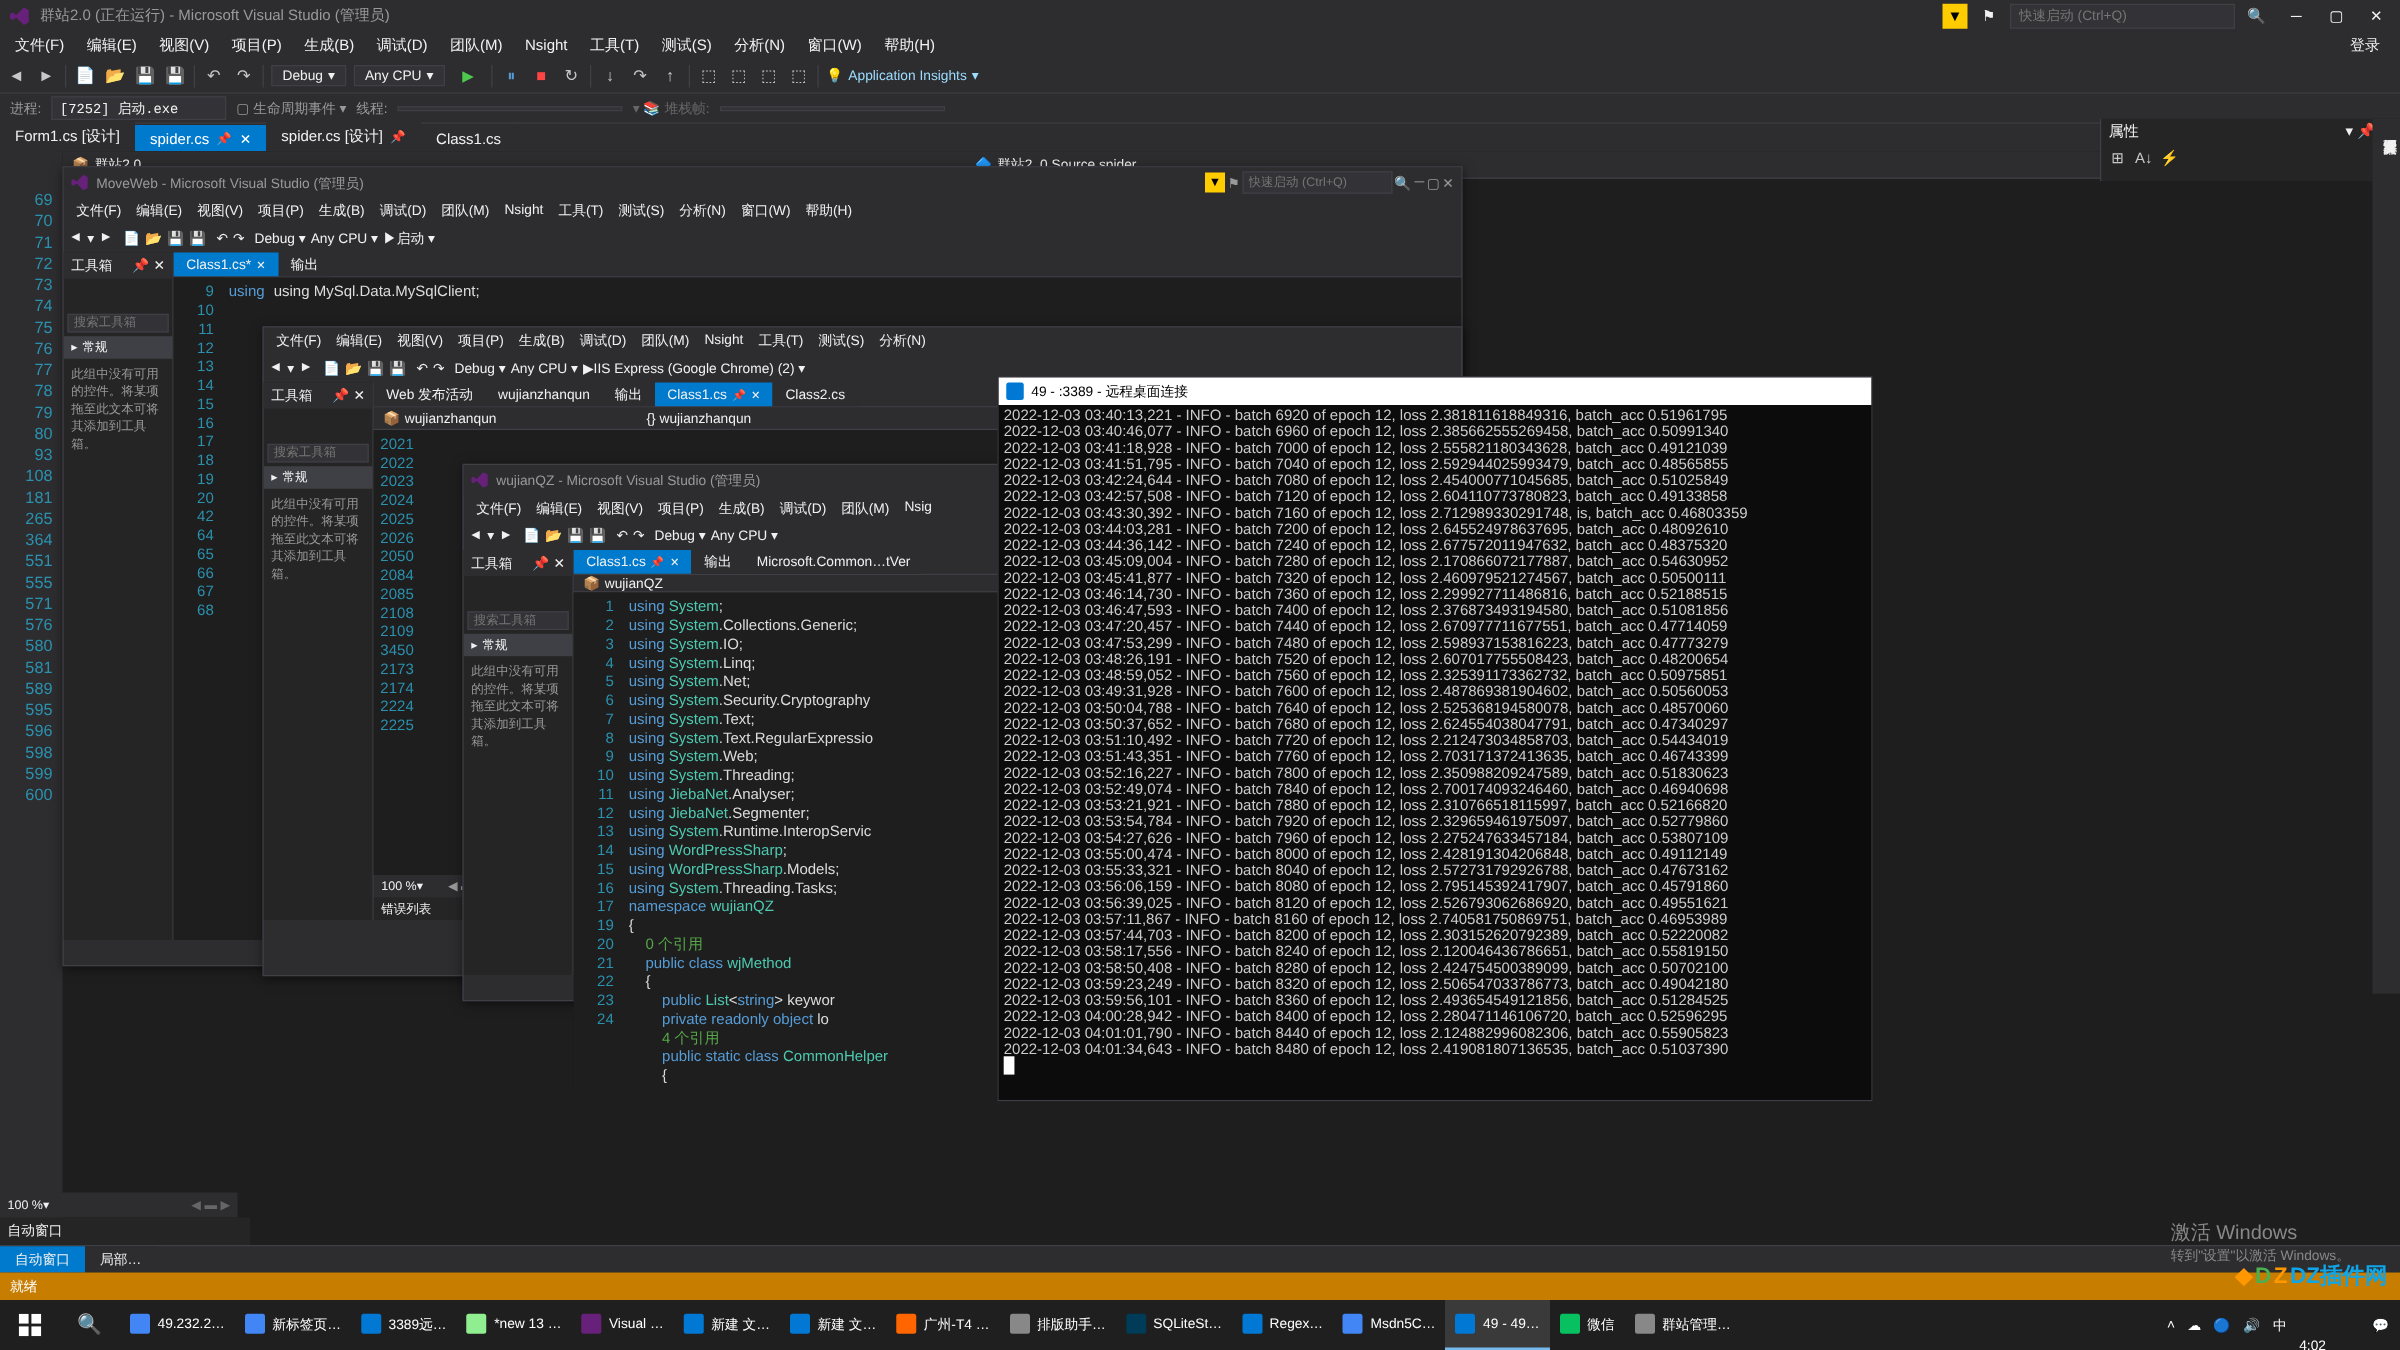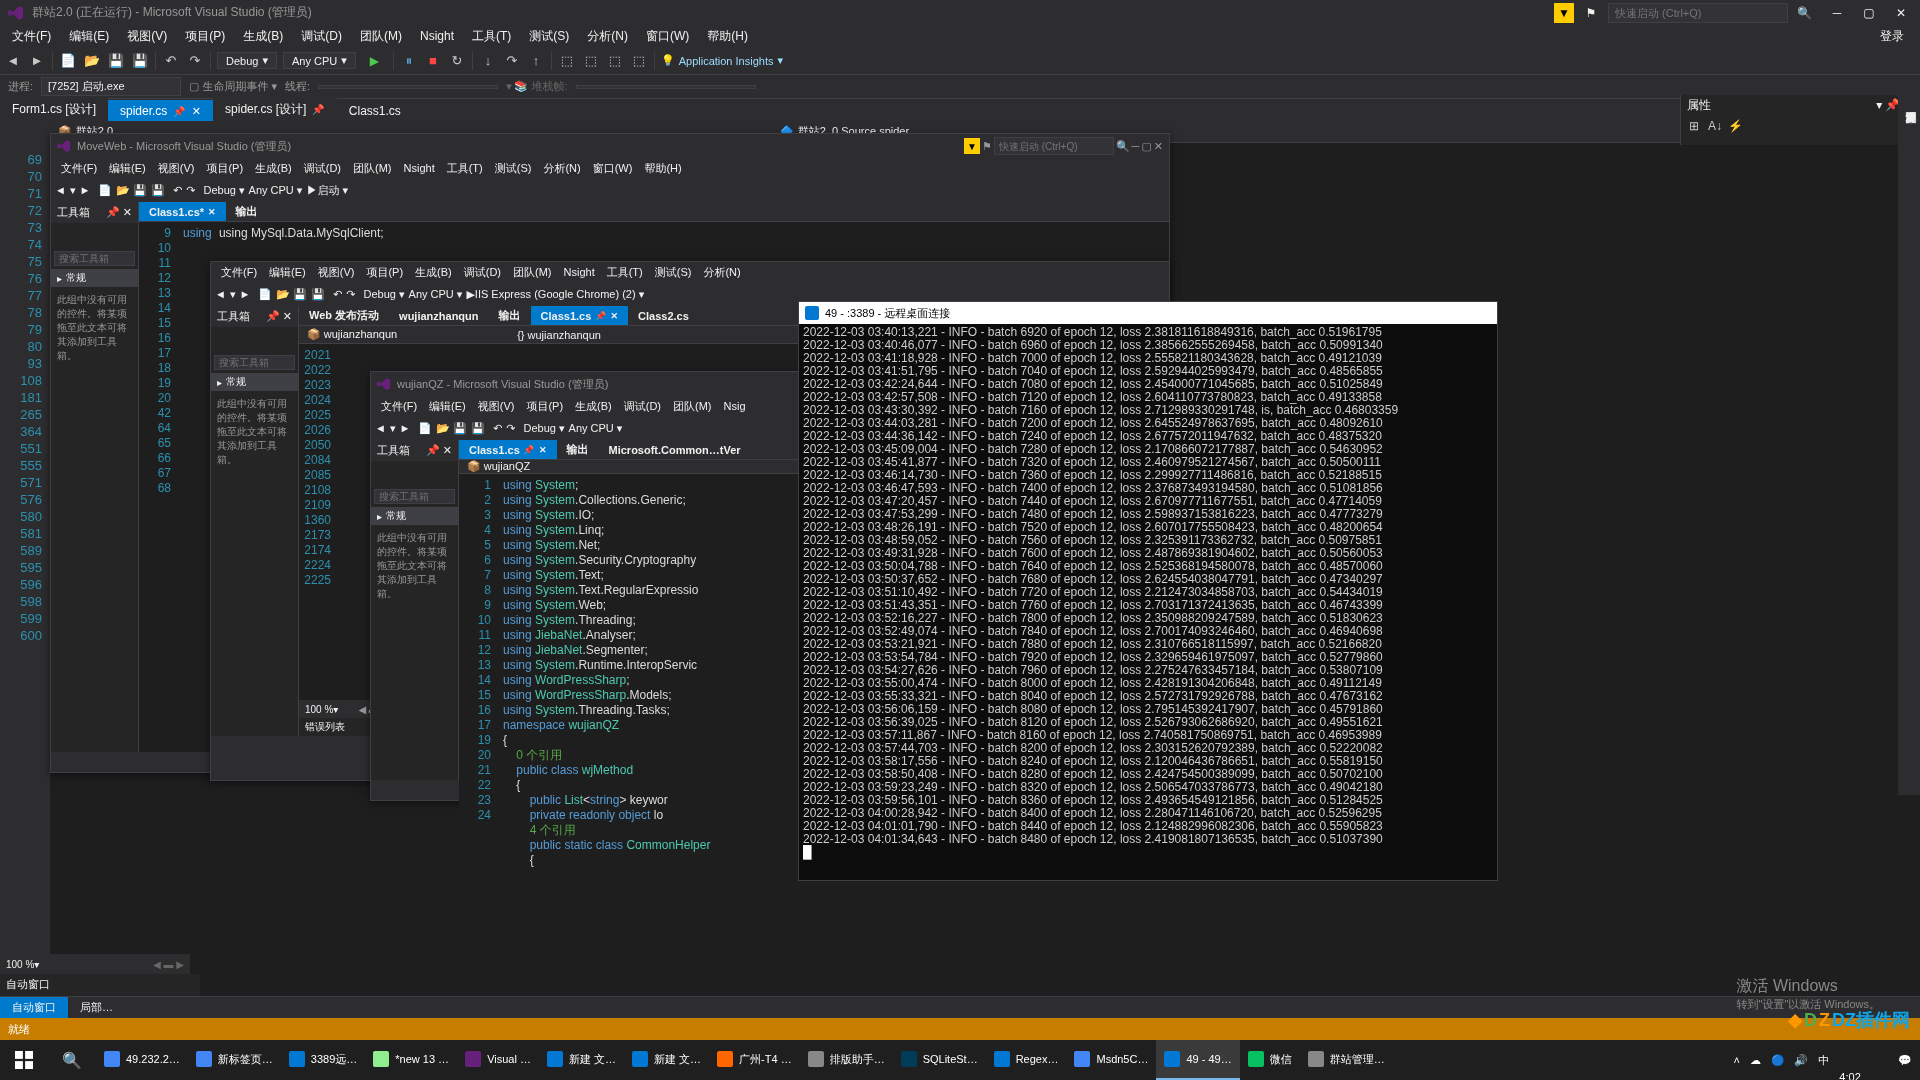--- a/index.html
+++ b/index.html
@@ -15,42 +15,42 @@
 .menubar span { padding:2px 8px; color:#f1f1f1; font-size:12px; }
 .menubar .login { margin-left:auto; padding-right:12px; color:#f1f1f1; }
 .toolbar { height:28px; background:#2d2d30; display:flex; align-items:center; padding:0 4px; gap:6px; border-bottom:1px solid #3f3f46; }
 .toolbar .icon { width:18px; height:18px; display:flex; align-items:center; justify-content:center; color:#c8c8c8; font-size:13px; }
 .toolbar .dropdown { background:#333337; border:1px solid #3f3f46; padding:1px 8px; color:#f1f1f1; font-size:11px; display:flex; align-items:center; gap:4px; }
 .toolbar .start-btn { display:flex; align-items:center; gap:4px; color:#f1f1f1; padding:2px 8px; }
 .toolbar .start-btn .play { color:#4ec94e; }
 .toolbar .sep { width:1px; height:18px; background:#3f3f46; }
 .toolbar .appinsights { color:#9cdcfe; font-size:11px; display:flex; align-items:center; gap:4px; }
 .processbar { height:24px; background:#2d2d30; display:flex; align-items:center; padding:0 8px; gap:8px; font-size:11px; color:#999; border-bottom:1px solid #3f3f46; }
-.processbar .dropdown2 { background:#333337; border:1px solid #3f3f46; padding:1px 6px; color:#f1f1f1; width:140px; }
+.processbar .dropdown2 { background:#333337; border:1px solid #3f3f46; padding:1px 6px; color:#f1f1f1; width:140px;font-family:Liberation Mono, monospace; }
 .tabstrip { height:22px; background:#2d2d30; display:flex; align-items:flex-end; }
 .tab { padding:3px 12px; background:#2d2d30; color:#f1f1f1; font-size:12px; display:flex; align-items:center; gap:6px; border-top:1px solid transparent; }
 .tab.active { background:#007acc; color:#fff; }
 .tab .pin { font-size:10px; }
 .tab .close { font-size:11px; }
 .main { display:flex; height:calc(1080px - 25px - 22px - 28px - 24px - 22px - 22px - 40px); }
 .gutter-col { width:50px; background:#2d2d30; color:#2b91af; font-family:Consolas,monospace; font-size:13px; text-align:right; padding-right:8px; line-height:17px; padding-top:30px; }
 .gutter-col div { color:#2b91af; }
 .code-area { flex:1; position:relative; background:#1e1e1e; }
 .crumb-bar { height:22px; background:#2d2d30; border-bottom:1px solid #3f3f46; display:flex; align-items:center; padding:0 8px; font-size:11px; color:#f1f1f1; }
 .crumb-bar .crumb { display:flex; align-items:center; gap:4px; }
 .inner-vs { position:absolute; background:#2d2d30; border:1px solid #3f3f46; box-shadow:0 2px 8px rgba(0,0,0,0.5); }
 .vs1 { top:12px; left:0; width:1120px; height:640px; }
 .vs2 { top:140px; left:160px; width:960px; height:520px; }
 .vs3 { top:250px; left:320px; width:800px; height:430px; }
 .inner-titlebar { height:24px; background:#2d2d30; display:flex; align-items:center; padding:0 6px; color:#999; font-size:11px; }
 .inner-titlebar .right { margin-left:auto; display:flex; gap:2px; align-items:center; }
 .inner-menubar { height:20px; display:flex; align-items:center; padding:0 4px; font-size:11px; }
 .inner-menubar span { padding:1px 6px; }
 .inner-toolbar { height:24px; display:flex; align-items:center; padding:0 4px; gap:4px; font-size:11px; }
-.inner-tabstrip { height:20px; display:flex; border-bottom:1px solid #3f3f46;font-weight:bold; }
+.inner-tabstrip { height:20px; display:flex; border-bottom:1px solid #3f3f46; }
 .inner-tab { padding:2px 10px; font-size:11px; background:#2d2d30; display:flex; align-items:center; gap:4px; }
 .inner-tab.active { background:#007acc; }
 .inner-body { display:flex; height:calc(100% - 88px); }
 .toolbox { width:88px; background:#252526; border-right:1px solid #3f3f46; font-size:11px; }
 .toolbox-header { padding:3px 6px; background:#2d2d30; display:flex; align-items:center; justify-content:space-between; }
 .toolbox-search { padding:3px;margin-top:25px; }
 .toolbox-search input { width:100%; background:#333337; border:1px solid #3f3f46; color:#f1f1f1; font-size:10px; padding:1px 4px; }
 .toolbox-group { padding:2px 6px; background:#3f3f46; font-size:10px; display:flex; align-items:center; gap:4px; }
 .toolbox-text { padding:6px; color:#999; font-size:10px; line-height:14px; }
 .editor-zone { flex:1; background:#1e1e1e; display:flex; }
@@ -413,21 +413,21 @@
                 <div></div>
                 <div>2026</div>
                 <div></div>
                 <div>2050</div>
                 <div>2084</div>
                 <div></div>
                 <div>2085</div>
                 <div>2108</div>
                 <div>2109</div>
                 <div></div>
-                <div>1360</div>
+                <div>3450</div>
                 <div>2173</div>
                 <div></div>
                 <div>2174</div>
                 <div>2224</div>
                 <div>2225</div>
               </div>
             <div class="editor-content"></div>
           </div>
           <div style="height:18px;background:#2d2d30;display:flex;align-items:center;padding:0 6px;font-size:10px">
             <span>100 %</span> ▾

